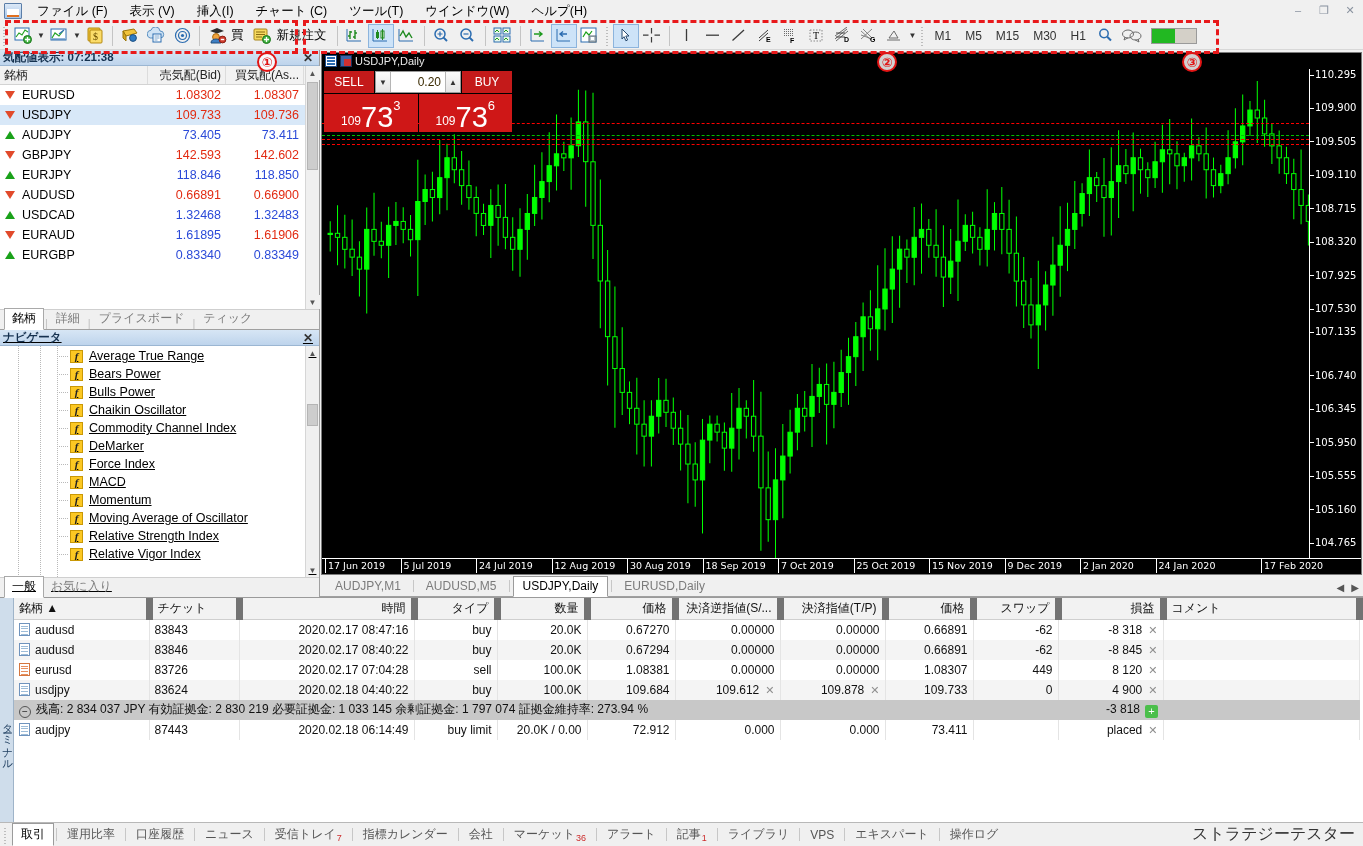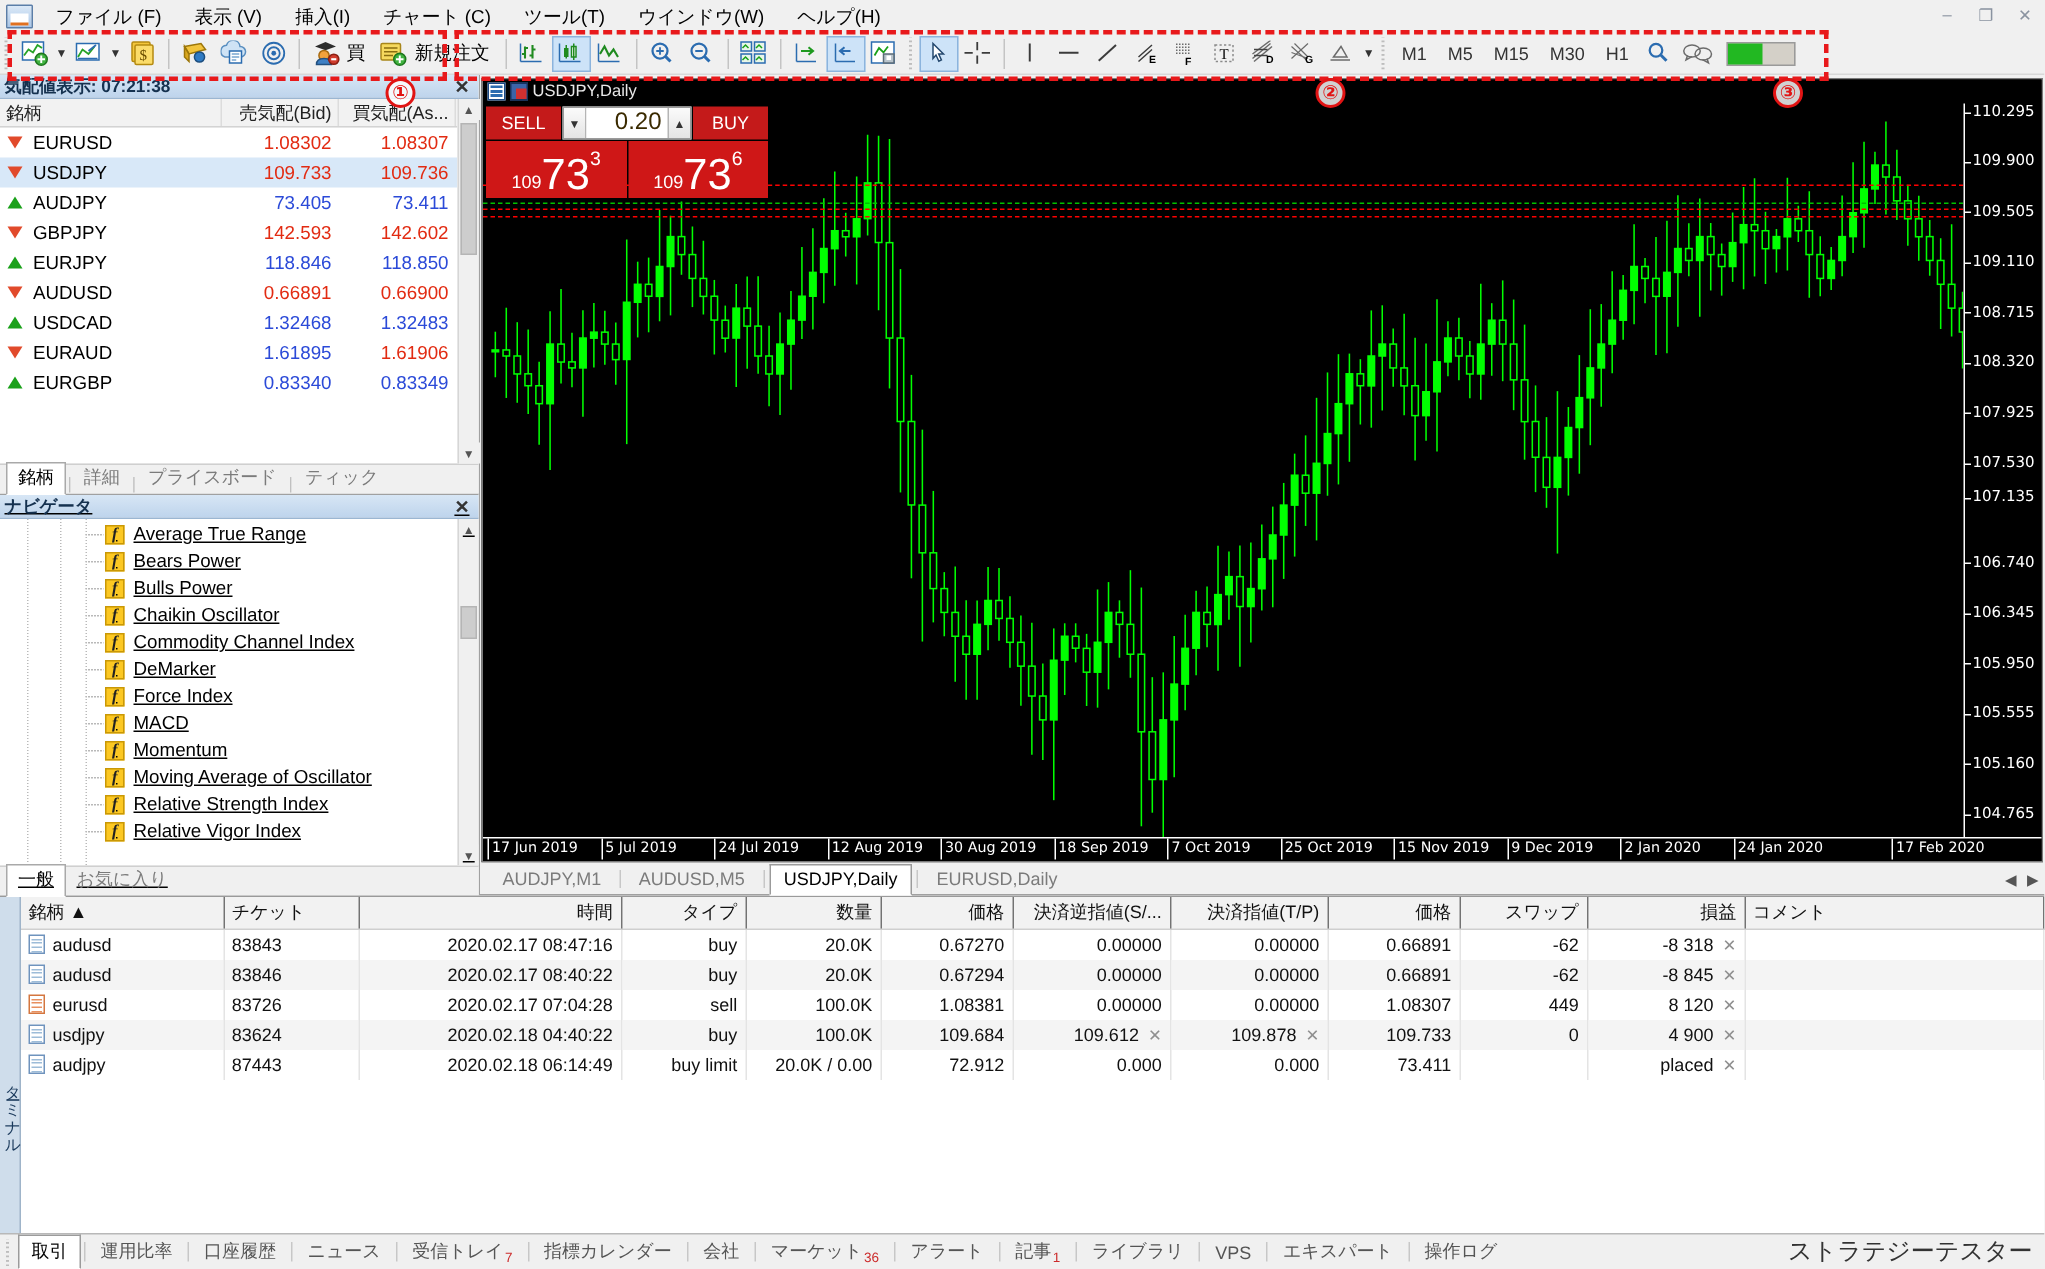--- a/index.html
+++ b/index.html
@@ -202,21 +202,21 @@
   .occ-sell-lbl, .occ-buy-lbl {
     width: 50px; background: #c41a1a; color:#fff; font-size: 12px;
     display:flex; align-items:center; justify-content:center;
   }
   .occ-vol {
     flex:1 1 auto; display:flex; background:#fff; border:1px solid #9a9a9a; margin: 0 1px;
   }
   .occ-vol .spin { width: 15px; background: linear-gradient(#fbfbfb,#e4e4e4); border-right:1px solid #b5b5b5;
      display:flex; align-items:center; justify-content:center; font-size:8px; color:#333;}
   .occ-vol .spin.r { border-right:0; border-left:1px solid #b5b5b5;}
-  .occ-vol .val { flex:1 1 auto; padding-right:4px; font-size:16px; color:#3a2a00;
+  .occ-vol .val { flex:1 1 auto; padding-right:4px; font-size:12px; color:#3a2a00;
      display:flex; align-items:center; justify-content:flex-end; background:#fff;}
   .occ-bot { display:flex; height: 38px; margin-top: 1px; }
   .occ-price {
     flex: 1 1 0; background: #cf1717; color:#fff; display:flex; align-items:flex-end;
     justify-content:center; position:relative; margin-right: 1px; padding-bottom: 1px;
   }
   .occ-price:last-child { margin-right:0; }
   .occ-price .big { font-size: 29px; line-height: 0.92; font-weight: normal;}
   .occ-price .sm { font-size: 12px; align-self: flex-end; padding-bottom: 3px; }
   .occ-price .sup { font-size: 13px; align-self: flex-start; padding-top: 4px;}
@@ -236,21 +236,21 @@
   
   .terminal { height: 225px; flex: 0 0 225px; display: flex; flex-direction: column;
       background: #fff; border-top: 1px solid #9a9a9a; }
   .term-body { flex: 1 1 auto; display: flex; min-height: 0; }
   .term-main { flex: 1 1 auto; min-width: 0; display:flex; flex-direction:column; background:#fff;}
   .term-close { width: 14px; flex: 0 0 14px; background:#fff; font-size:11px; color:#333;
      display:flex; justify-content:center; padding-top:2px;}
   .trades { width: 100%; border-collapse: collapse; table-layout: fixed; }
   .trades th {
     font-size: 12px; font-weight: normal; background: #f2f2f2; color: #111;
-    border-right: 1px solid #737373; border-bottom: 1px solid #cfcfcf;
+    border-right: 7px solid #737373; border-bottom: 1px solid #cfcfcf;
     padding: 2px 5px; height: 20px; text-align: right; white-space: nowrap; overflow:hidden;
   }
   .trades th.l { text-align: left; }
   .trades td {
     font-size: 12px; color: #111; border-right: 1px solid #e4e4e4;
     padding: 1px 5px; height: 20px; text-align: right; white-space: nowrap; overflow: hidden;
   }
   .trades td.l { text-align: left; }
   .trades tr.alt td { background: #f4f4f4; }
   .doc-ico { width: 11px; height: 13px; border:1px solid #6f93bd; background:#fff;
@@ -1239,20 +1239,25 @@
                 <td class="">buy</td>
                 <td class="">100.0K</td>
                 <td class="">109.684</td>
                 <td class="">109.612<span class="xmark">✕</span></td>
                 <td class="">109.878<span class="xmark">✕</span></td>
                 <td class="">109.733</td>
                 <td class="">0</td>
                 <td class="">4 900<span class="xmark">✕</span></td>
                 <td class="l">&nbsp;</td>
               </tr>
+              <tr class="summary-row">
+                <td colspan="10" class="l"><span class="circ-minus">−</span>残高: 2 834 037 JPY  有効証拠金: 2 830 219  必要証拠金: 1 033 145  余剰証拠金: 1 797 074  証拠金維持率: 273.94 %</td>
+                <td>-3 818<span class="plus-ico">+</span></td>
+                <td class="l">&nbsp;</td>
+              </tr>
               <tr>
                 <td class="l"><span class="doc-ico"></span>audjpy</td>
                 <td class="l">87443</td>
                 <td class="">2020.02.18 06:14:49</td>
                 <td class="">buy limit</td>
                 <td class="">20.0K / 0.00</td>
                 <td class="">72.912</td>
                 <td class="">0.000</td>
                 <td class="">0.000</td>
                 <td class="">73.411</td>

